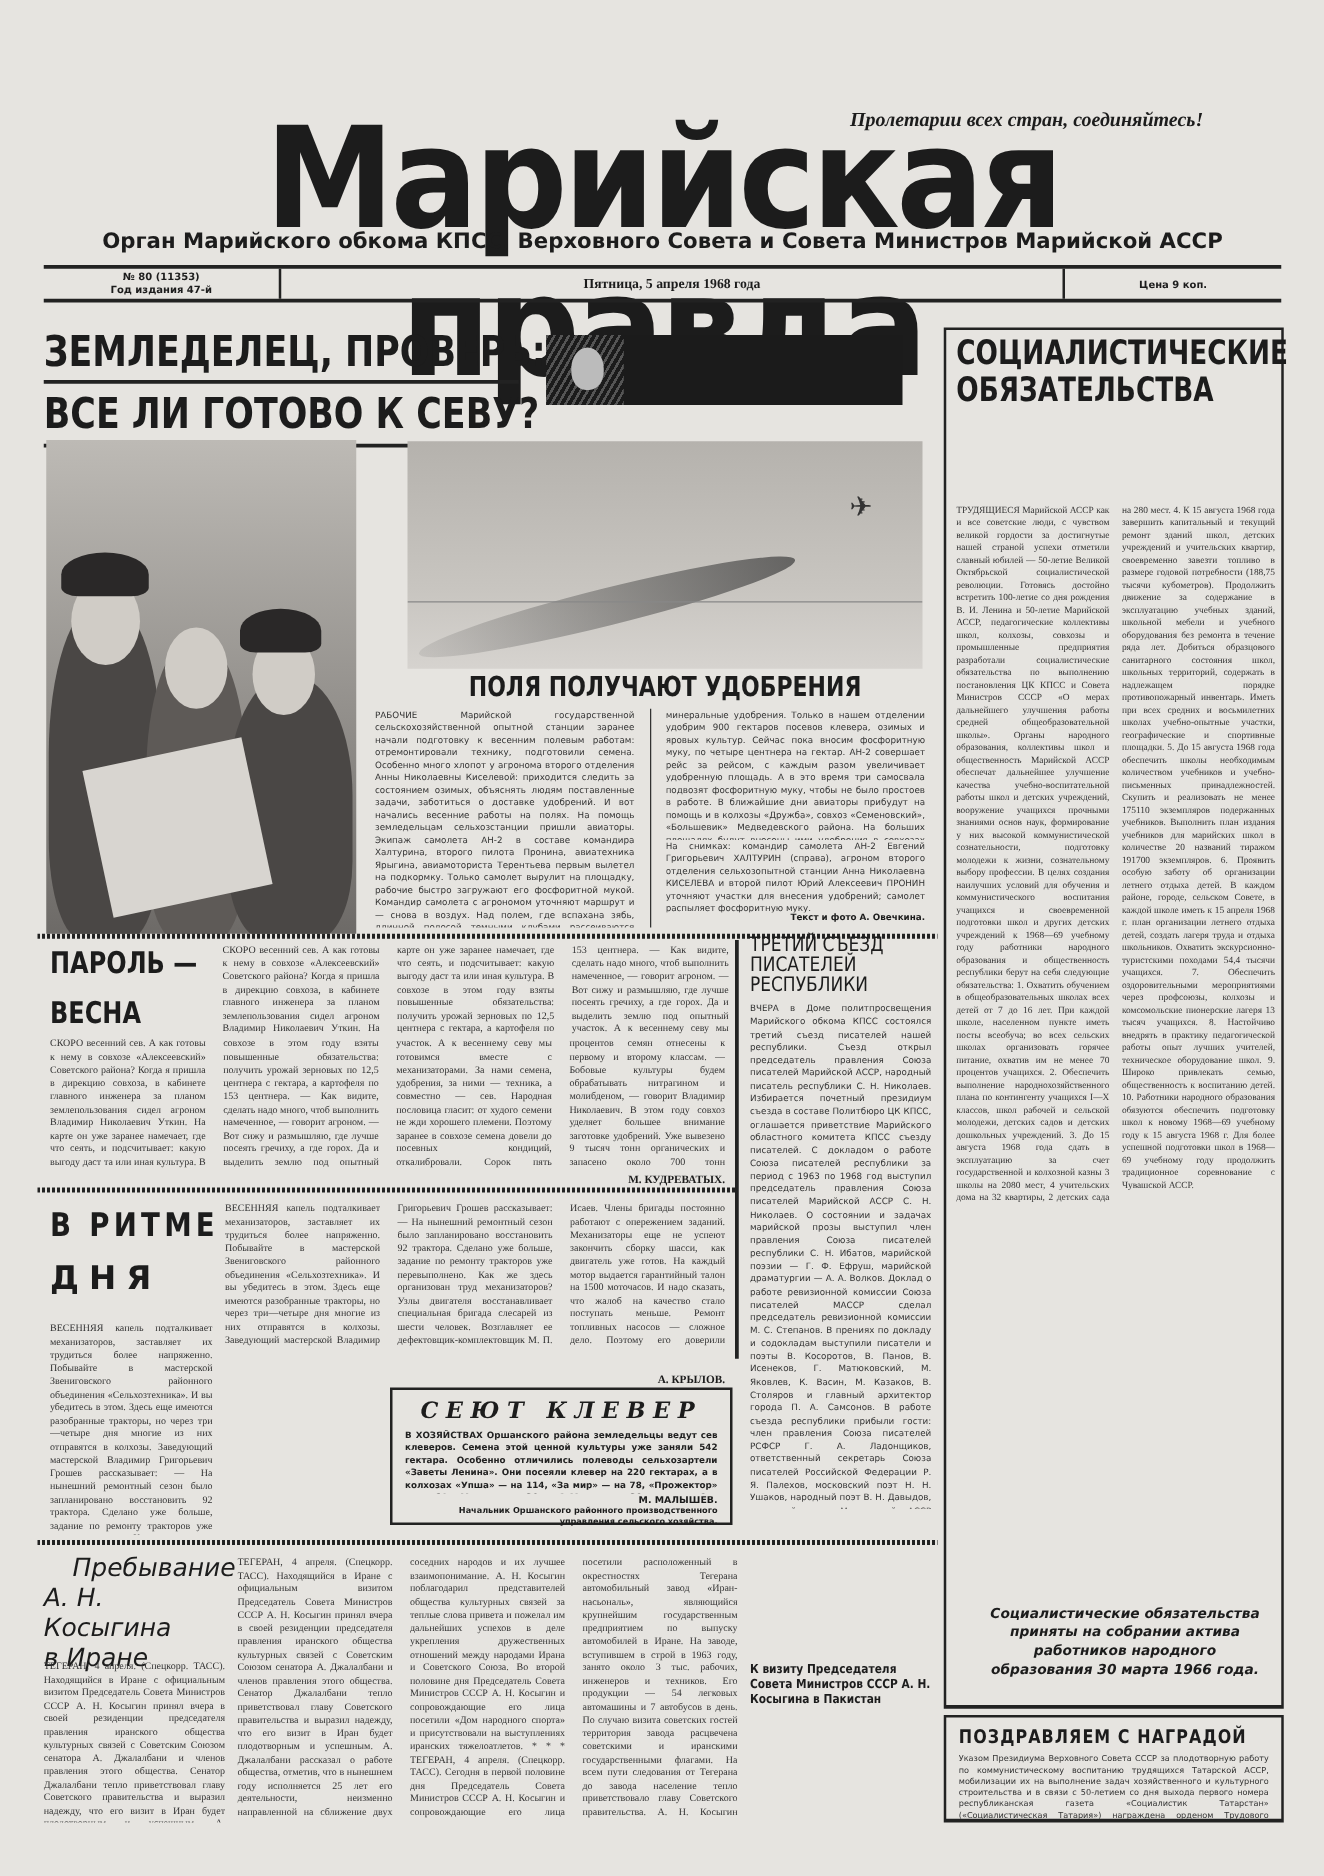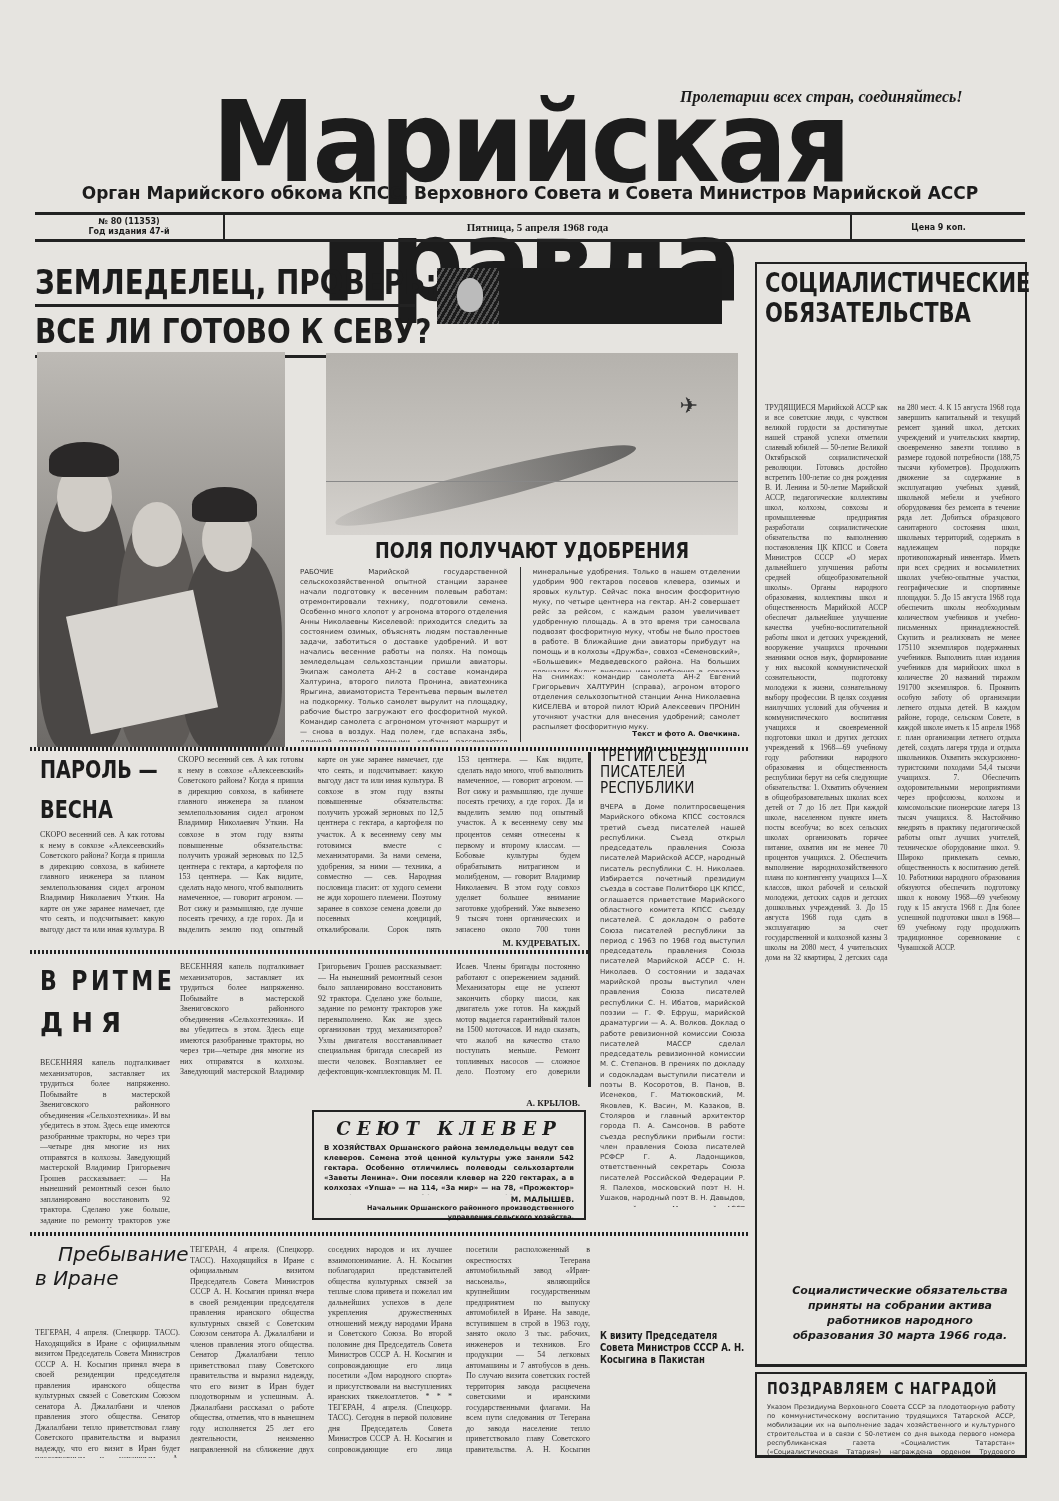--- a/index.html
+++ b/index.html
@@ -163,20 +163,21 @@
   <div style="text-align:center; font-style:italic; font-weight:bold; font-size:18px; letter-spacing:6px; font-family:'DejaVu Serif',serif;">СЕЮТ КЛЕВЕР</div>
   <div class="text" style="font-family:'DejaVu Sans',sans-serif; font-size:7px; line-height:10px; height:52px; margin-top:4px; font-weight:bold; color:#222;">В ХОЗЯЙСТВАХ Оршанского района земледельцы ведут сев клеверов. Семена этой ценной культуры уже заняли 542 гектара. Особенно отличились полеводы сельхозартели «Заветы Ленина». Они посеяли клевер на 220 гектарах, а в колхозах «Упша» — на 114, «За мир» — на 78, «Прожектор» — на 64, «Маяк» — на 39 и «1 Мая» — на 20 гектарах. Сев клевера продолжается.</div>
   <div class="sign" style="font-family:'DejaVu Sans',sans-serif; font-size:7.5px;">М. МАЛЫШЕВ.</div>
   <div style="text-align:right; font-family:'DejaVu Sans',sans-serif; font-size:6.5px; font-weight:bold; line-height:9px;">Начальник Оршанского районного производственного управления сельского хозяйства.</div>
 </div>
 
 <div class="abs dotted" style="left:30px; top:1232px; width:720px;"></div>
 
 <div class="abs" style="left:35px; top:1242px; width:150px;">
   <div class="italic-head" style="font-size:20px; line-height:24px;margin-left:23px;">Пребывание</div>
+  <div class="italic-head" style="font-size:20px; line-height:24px;">А. Н. Косыгина</div>
   <div class="italic-head" style="font-size:20px; line-height:24px;">в Иране</div>
 </div>
 <div class="abs text" style="left:35px; top:1328px; width:145px; height:130px;">
   <span>ТЕГЕРАН, 4 апреля. (Спецкорр. ТАСС). Находящийся в Иране с официальным визитом Председатель Совета Министров СССР А. Н. Косыгин принял вчера в своей резиденции председателя правления иранского общества культурных связей с Советским Союзом сенатора А. Джалалбани и членов правления этого общества. Сенатор Джалалбани тепло приветствовал главу Советского правительства и выразил надежду, что его визит в Иран будет плодотворным и успешным. А. Джалалбани рассказал о работе общества, отметив, что в нынешнем году исполняется 25 лет его деятельности, неизменно направленной на сближение двух соседних народов и их лучшее взаимопонимание. А. Н. Косыгин поблагодарил представителей общества культурных связей за теплые слова привета и пожелал им дальнейших успехов в деле укрепления дружественных отношений между народами Ирана и Советского Союза. Во второй половине дня Председатель Совета Министров СССР А. Н. Косыгин и сопровождающие его лица посетили «Дом народного спорта» и присутствовали на выступлениях иранских тяжелоатлетов. * * * ТЕГЕРАН, 4 апреля. (Спецкорр. ТАСС). Сегодня в первой половине дня Председатель Совета Министров СССР А. Н. Косыгин и сопровождающие его лица посетили расположенный в окрестностях Тегерана автомобильный завод «Иран-насьональ», являющийся крупнейшим государственным предприятием по выпуску автомобилей в Иране. На заводе, вступившем в строй в 1963 году, занято около 3 тыс. рабочих, инженеров и техников. Его продукции — 54 легковых автомашины и 7 автобусов в день. По случаю визита советских гостей территория завода расцвечена советскими и иранскими государственными флагами. На всем пути следования от Тегерана до завода население тепло приветствовало главу Советского правительства. А. Н. Косыгин осмотрел главный конвейер легковых автомобилей, автобусный, инструментальный и другие цеха, интересовался ходом производственного процесса, беседовал с рабочими и инженерами. Директор-распорядитель завода Хайями, встретивший советских гостей у въезда на территорию завода, сопровождал их в течение всего осмотра и давал необходимые пояснения. А. Н. Косыгин, председатель Совета Министров Армянской ССР Б. А. Мурадян и председатель Совета Министров Таджикской ССР А. Кахаров расписались в Книге почетных посетителей. * * * ТЕГЕРАН, 4 апреля. (ТАСС). 4 апреля в официальной резиденции Премьер-Министра состоялись переговоры между Председателем Совета Министров СССР А. Н. Косыгиным и Премьер-Министром Ирана А. А. Ховейдой, в ходе которых имел место откровенный обмен мнениями по некоторым международным проблемам, представляющим взаимный интерес. Было продолжено также обсуждение ряда вопросов, касающихся дальнейшего развития и углубления советско-иранского сотрудничества. Переговоры проходили в дружественной обстановке.</span>
 </div>
 <div class="abs text" style="left:190px; top:1245px; width:400px; height:210px; column-count:3; column-gap:14px;">
   <span>ТЕГЕРАН, 4 апреля. (Спецкорр. ТАСС). Находящийся в Иране с официальным визитом Председатель Совета Министров СССР А. Н. Косыгин принял вчера в своей резиденции председателя правления иранского общества культурных связей с Советским Союзом сенатора А. Джалалбани и членов правления этого общества. Сенатор Джалалбани тепло приветствовал главу Советского правительства и выразил надежду, что его визит в Иран будет плодотворным и успешным. А. Джалалбани рассказал о работе общества, отметив, что в нынешнем году исполняется 25 лет его деятельности, неизменно направленной на сближение двух соседних народов и их лучшее взаимопонимание. А. Н. Косыгин поблагодарил представителей общества культурных связей за теплые слова привета и пожелал им дальнейших успехов в деле укрепления дружественных отношений между народами Ирана и Советского Союза. Во второй половине дня Председатель Совета Министров СССР А. Н. Косыгин и сопровождающие его лица посетили «Дом народного спорта» и присутствовали на выступлениях иранских тяжелоатлетов. * * * ТЕГЕРАН, 4 апреля. (Спецкорр. ТАСС). Сегодня в первой половине дня Председатель Совета Министров СССР А. Н. Косыгин и сопровождающие его лица посетили расположенный в окрестностях Тегерана автомобильный завод «Иран-насьональ», являющийся крупнейшим государственным предприятием по выпуску автомобилей в Иране. На заводе, вступившем в строй в 1963 году, занято около 3 тыс. рабочих, инженеров и техников. Его продукции — 54 легковых автомашины и 7 автобусов в день. По случаю визита советских гостей территория завода расцвечена советскими и иранскими государственными флагами. На всем пути следования от Тегерана до завода население тепло приветствовало главу Советского правительства. А. Н. Косыгин осмотрел главный конвейер легковых автомобилей, автобусный, инструментальный и другие цеха, интересовался ходом производственного процесса, беседовал с рабочими и инженерами. Директор-распорядитель завода Хайями, встретивший советских гостей у въезда на территорию завода, сопровождал их в течение всего осмотра и давал необходимые пояснения. А. Н. Косыгин, председатель Совета Министров Армянской ССР Б. А. Мурадян и председатель Совета Министров Таджикской ССР А. Кахаров расписались в Книге почетных посетителей. * * * ТЕГЕРАН, 4 апреля. (ТАСС). 4 апреля в официальной резиденции Премьер-Министра состоялись переговоры между Председателем Совета Министров СССР А. Н. Косыгиным и Премьер-Министром Ирана А. А. Ховейдой, в ходе которых имел место откровенный обмен мнениями по некоторым международным проблемам, представляющим взаимный интерес. Было продолжено также обсуждение ряда вопросов, касающихся дальнейшего развития и углубления советско-иранского сотрудничества. Переговоры проходили в дружественной обстановке.</span>
 </div>
 
 <div class="abs" style="left:600px; top:1330px; width:145px;">

